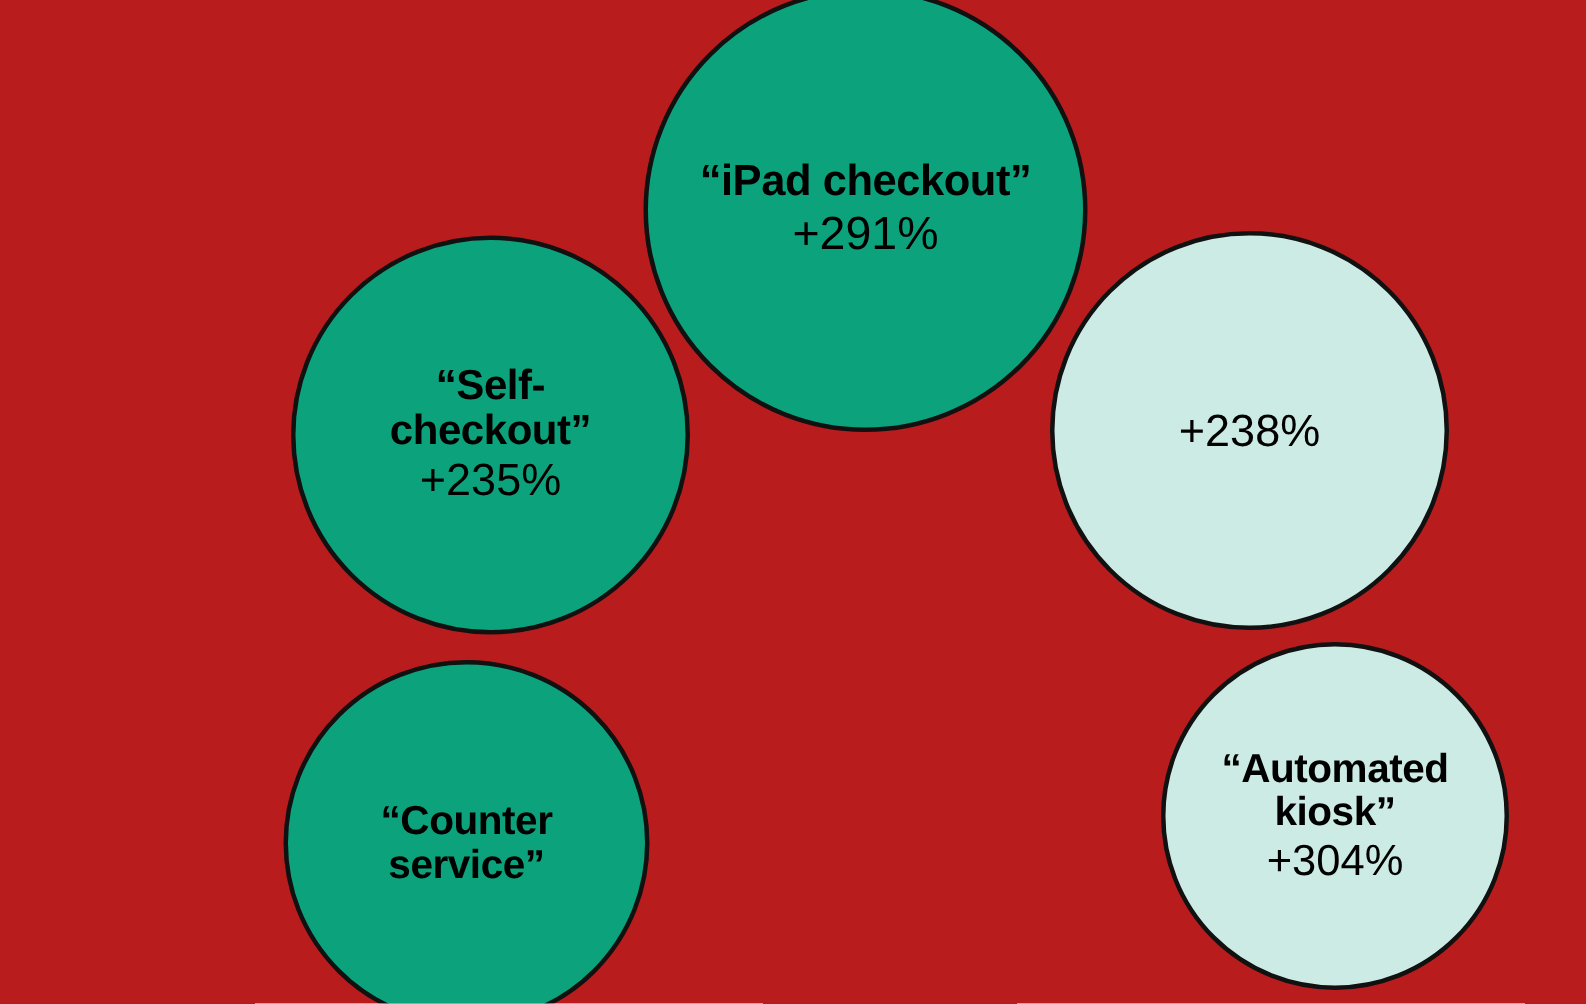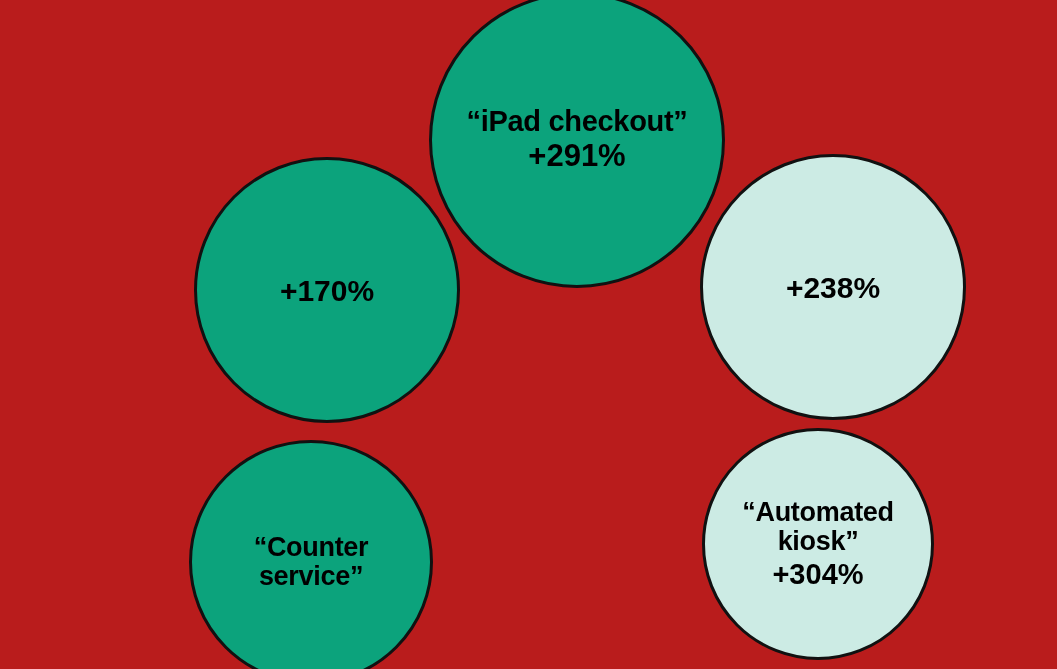--- a/index.html
+++ b/index.html
@@ -31,46 +31,48 @@
     color: #000000;
   }
   .bubble .label {
     font-weight: bold;
     letter-spacing: -0.3px;
     line-height: 1.08;
     white-space: pre-line;
     padding: 0 2px;
   }
   .bubble .value {
-    font-weight: bold;
+    font-weight: normal;
     line-height: 1.12;
     letter-spacing: 0px;
     margin-top: 2px;
   }
   
   .bubble .label { font-size: var(--lbl, 28px); }
   .bubble .value { font-size: var(--val, 30px); }
 </style>
 </head>
 <body>
 
 <div id="canvas" style="background: #b91c1c; padding-left: 16px;">
 
 <div class="bubble" style="left: 429px; top: -8px; width: 296px; height: 296px; background: rgb(12, 163, 124); border-color: rgb(17, 17, 17); --lbl: 29px; --val: 31px;">
       <div class="label">“iPad checkout”</div>
       <div class="value">+291%</div>
     </div>
     <div class="bubble" style="left: 194px; top: 157px; width: 266px; height: 266px; background: rgb(12, 163, 124); border-color: rgb(17, 17, 17); --lbl: 28px; --val: 30px;">
-      <div class="value">+170%</div>
+      <div class="label">“Self-
+checkout”</div>
+      <div class="value">+235%</div>
     </div>
     <div class="bubble" style="left: 700px; top: 154px; width: 266px; height: 266px; background: rgb(204, 235, 228); border-color: rgb(17, 17, 17); --lbl: 28px; --val: 30px;">
       <div class="value">+238%</div>
     </div>
     <div class="bubble" style="left: 189px; top: 440px; width: 244px; height: 244px; background: rgb(12, 163, 124); border-color: rgb(17, 17, 17); --lbl: 27px; --val: 29px;">
       <div class="label">“Counter
 service”</div>
     </div>
-    <div class="bubble" style="left: 702px; top: 428px; width: 232px; height: 232px; background: rgb(204, 235, 228); border-color: rgb(17, 17, 17); --lbl: 27px; --val: 29px;">
+    <div class="bubble" style="left: 774px; top: 428px; width: 232px; height: 232px; background: rgb(204, 235, 228); border-color: rgb(17, 17, 17); --lbl: 27px; --val: 29px;">
       <div class="label">“Automated
 kiosk”</div>
       <div class="value">+304%</div>
     </div>
   </div>
 
 </body></html>

